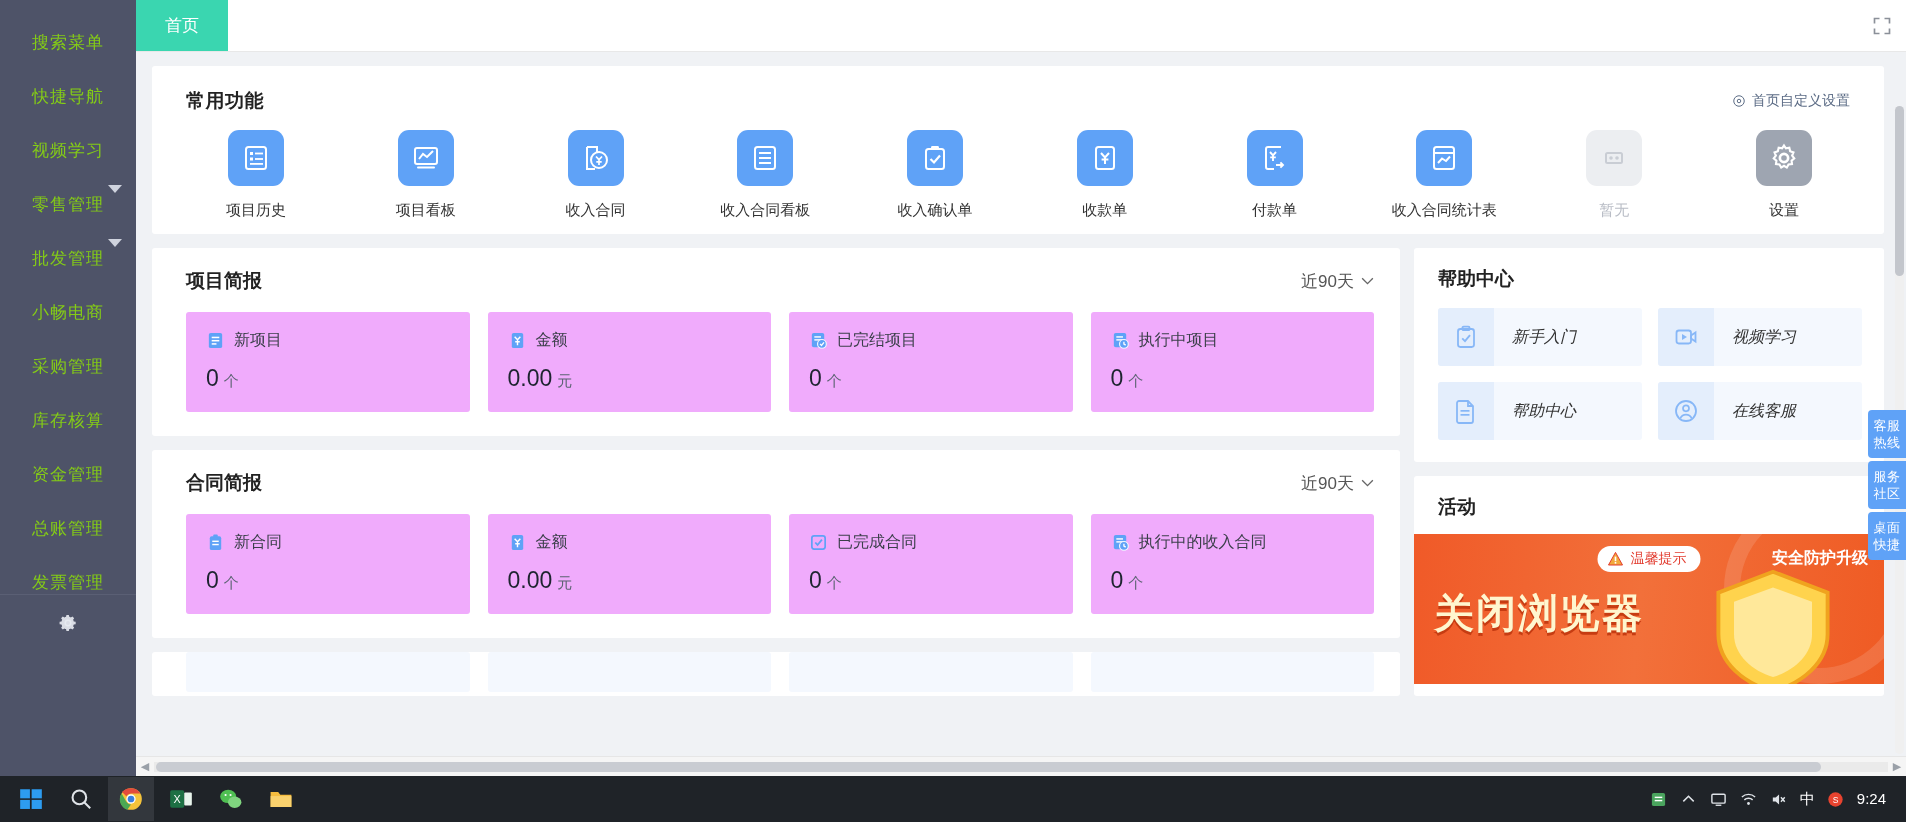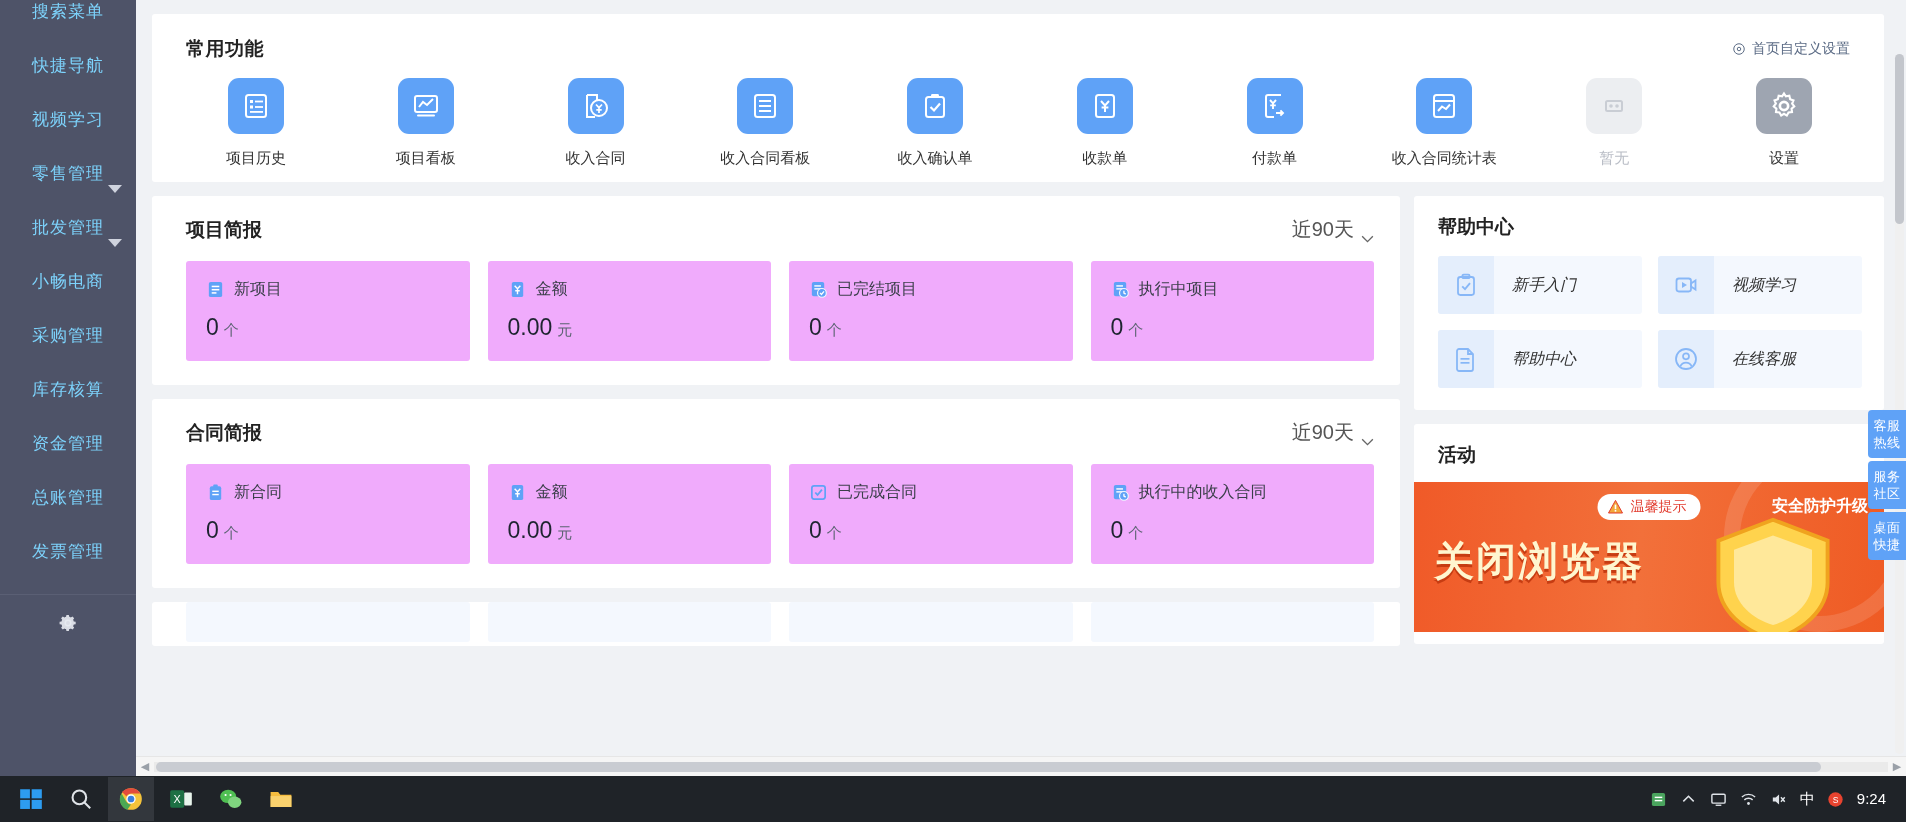--- a/index.html
+++ b/index.html
@@ -14,22 +14,22 @@
   
   .body-row { display: flex; flex: 1 1 auto; height: 651px; overflow: hidden; }
 
   
   .sidebar {
     width: 136px; background: #4e5368; color: #d9dce5;
     display: flex; flex-direction: column; flex: 0 0 136px;
     position: relative;
   }
   .side-item {
-    height: 54px; display: flex; align-items: flex-start; justify-content: center;
-    font-size: 17px; color: #7dd3fc; letter-spacing: 1px; position: relative;
+    height: 54px; display: flex; align-items: flex-end; justify-content: center;
+    font-size: 17px; color: #84cc16; letter-spacing: 1px; position: relative;
     cursor: pointer; white-space: nowrap;
   }
   .side-item .caret {
     position: absolute; right: 14px; top: 50%; transform: translateY(-50%);
     width: 0; height: 0; border-left: 7px solid transparent;
     border-right: 7px solid transparent; border-top: 8px solid #cfd3de;
   }
   .side-bottom {
     height: 56px; display: flex; align-items: center; justify-content: center;
     border-top: 1px solid #5a5f74;
@@ -87,21 +87,21 @@
   
   .cols { display: flex; gap: 14px; align-items: flex-start; }
   .col-left { flex: 1 1 auto; min-width: 0; }
   .col-right { width: 470px; flex: 0 0 470px; }
 
   
   .brief { padding: 20px 26px 24px 34px; margin-bottom: 14px; position: relative; }
   .brief-head { display: flex; align-items: center; justify-content: space-between; }
   .brief-title { font-size: 19px; color: #222; font-weight: bold; }
   .range {
-    font-size: 20px; color: #555; display: flex; align-items: flex-end; gap: 7px; cursor: pointer;
+    font-size: 17px; color: #555; display: flex; align-items: center; gap: 7px; cursor: pointer;
   }
   .chev { width: 13px; height: 8px; }
   .stat-row { display: flex; gap: 18px; margin-top: 18px; }
   .stat {
     flex: 1 1 0; background: #f0abfc; border-radius: 3px; padding: 18px 20px 20px 20px;
     min-width: 0;
   }
   .stat-top { display: flex; align-items: center; gap: 9px; }
   .stat-top svg { width: 19px; height: 19px; flex: 0 0 19px; }
   .stat-name { font-size: 16px; color: #3b3f4a; white-space: nowrap; }
@@ -255,20 +255,30 @@
       <div class="side-bottom">
         <svg class="gear-svg" viewBox="0 0 24 24">
           <path fill="#e6e9f0" d="M12 8.2a3.8 3.8 0 1 0 0 7.6 3.8 3.8 0 0 0 0-7.6zm0 6a2.2 2.2 0 1 1 0-4.4 2.2 2.2 0 0 1 0 4.4z"></path>
           <path fill="#e6e9f0" d="M20.4 13.3l-.03-2.6-2.1-.46a6.3 6.3 0 0 0-.72-1.73l1.16-1.8-1.84-1.84-1.8 1.16a6.3 6.3 0 0 0-1.73-.72L12.9 3.2h-2.6l-.46 2.1c-.6.17-1.18.41-1.72.72l-1.8-1.16-1.84 1.84 1.16 1.8c-.31.54-.55 1.12-.72 1.73l-2.1.46v2.6l2.1.46c.17.6.41 1.18.72 1.72l-1.16 1.8 1.84 1.84 1.8-1.16c.54.31 1.12.55 1.72.72l.46 2.1h2.6l.46-2.1c.6-.17 1.18-.41 1.73-.72l1.8 1.16 1.84-1.84-1.16-1.8c.31-.54.55-1.12.72-1.72l2.1-.46z" opacity=".92"></path>
         </svg>
       </div>
     </div>
 
     <div class="right-col">
 
+      <div class="tabbar">
+        <div class="tab active">
+          <span>首页</span>
+        </div>
+        <div class="tabbar-right">
+          <svg class="expand-icon" viewBox="0 0 24 24">
+            <path fill="none" stroke="#8b9099" stroke-width="2" d="M3 9V3h6M21 9V3h-6M3 15v6h6M21 15v6h-6"></path>
+          </svg>
+        </div>
+      </div>
 
       <div class="content-scroll">
         <div class="content-inner">
 
           <div class="card fav-card">
             <div class="fav-title">常用功能</div>
             <div class="fav-custom">
               <svg viewBox="0 0 24 24">
                 <circle cx="12" cy="12" r="9" fill="none" stroke="#5b6b85" stroke-width="1.7"></circle>
                 <circle cx="12" cy="12" r="3" fill="none" stroke="#5b6b85" stroke-width="1.7"></circle>

